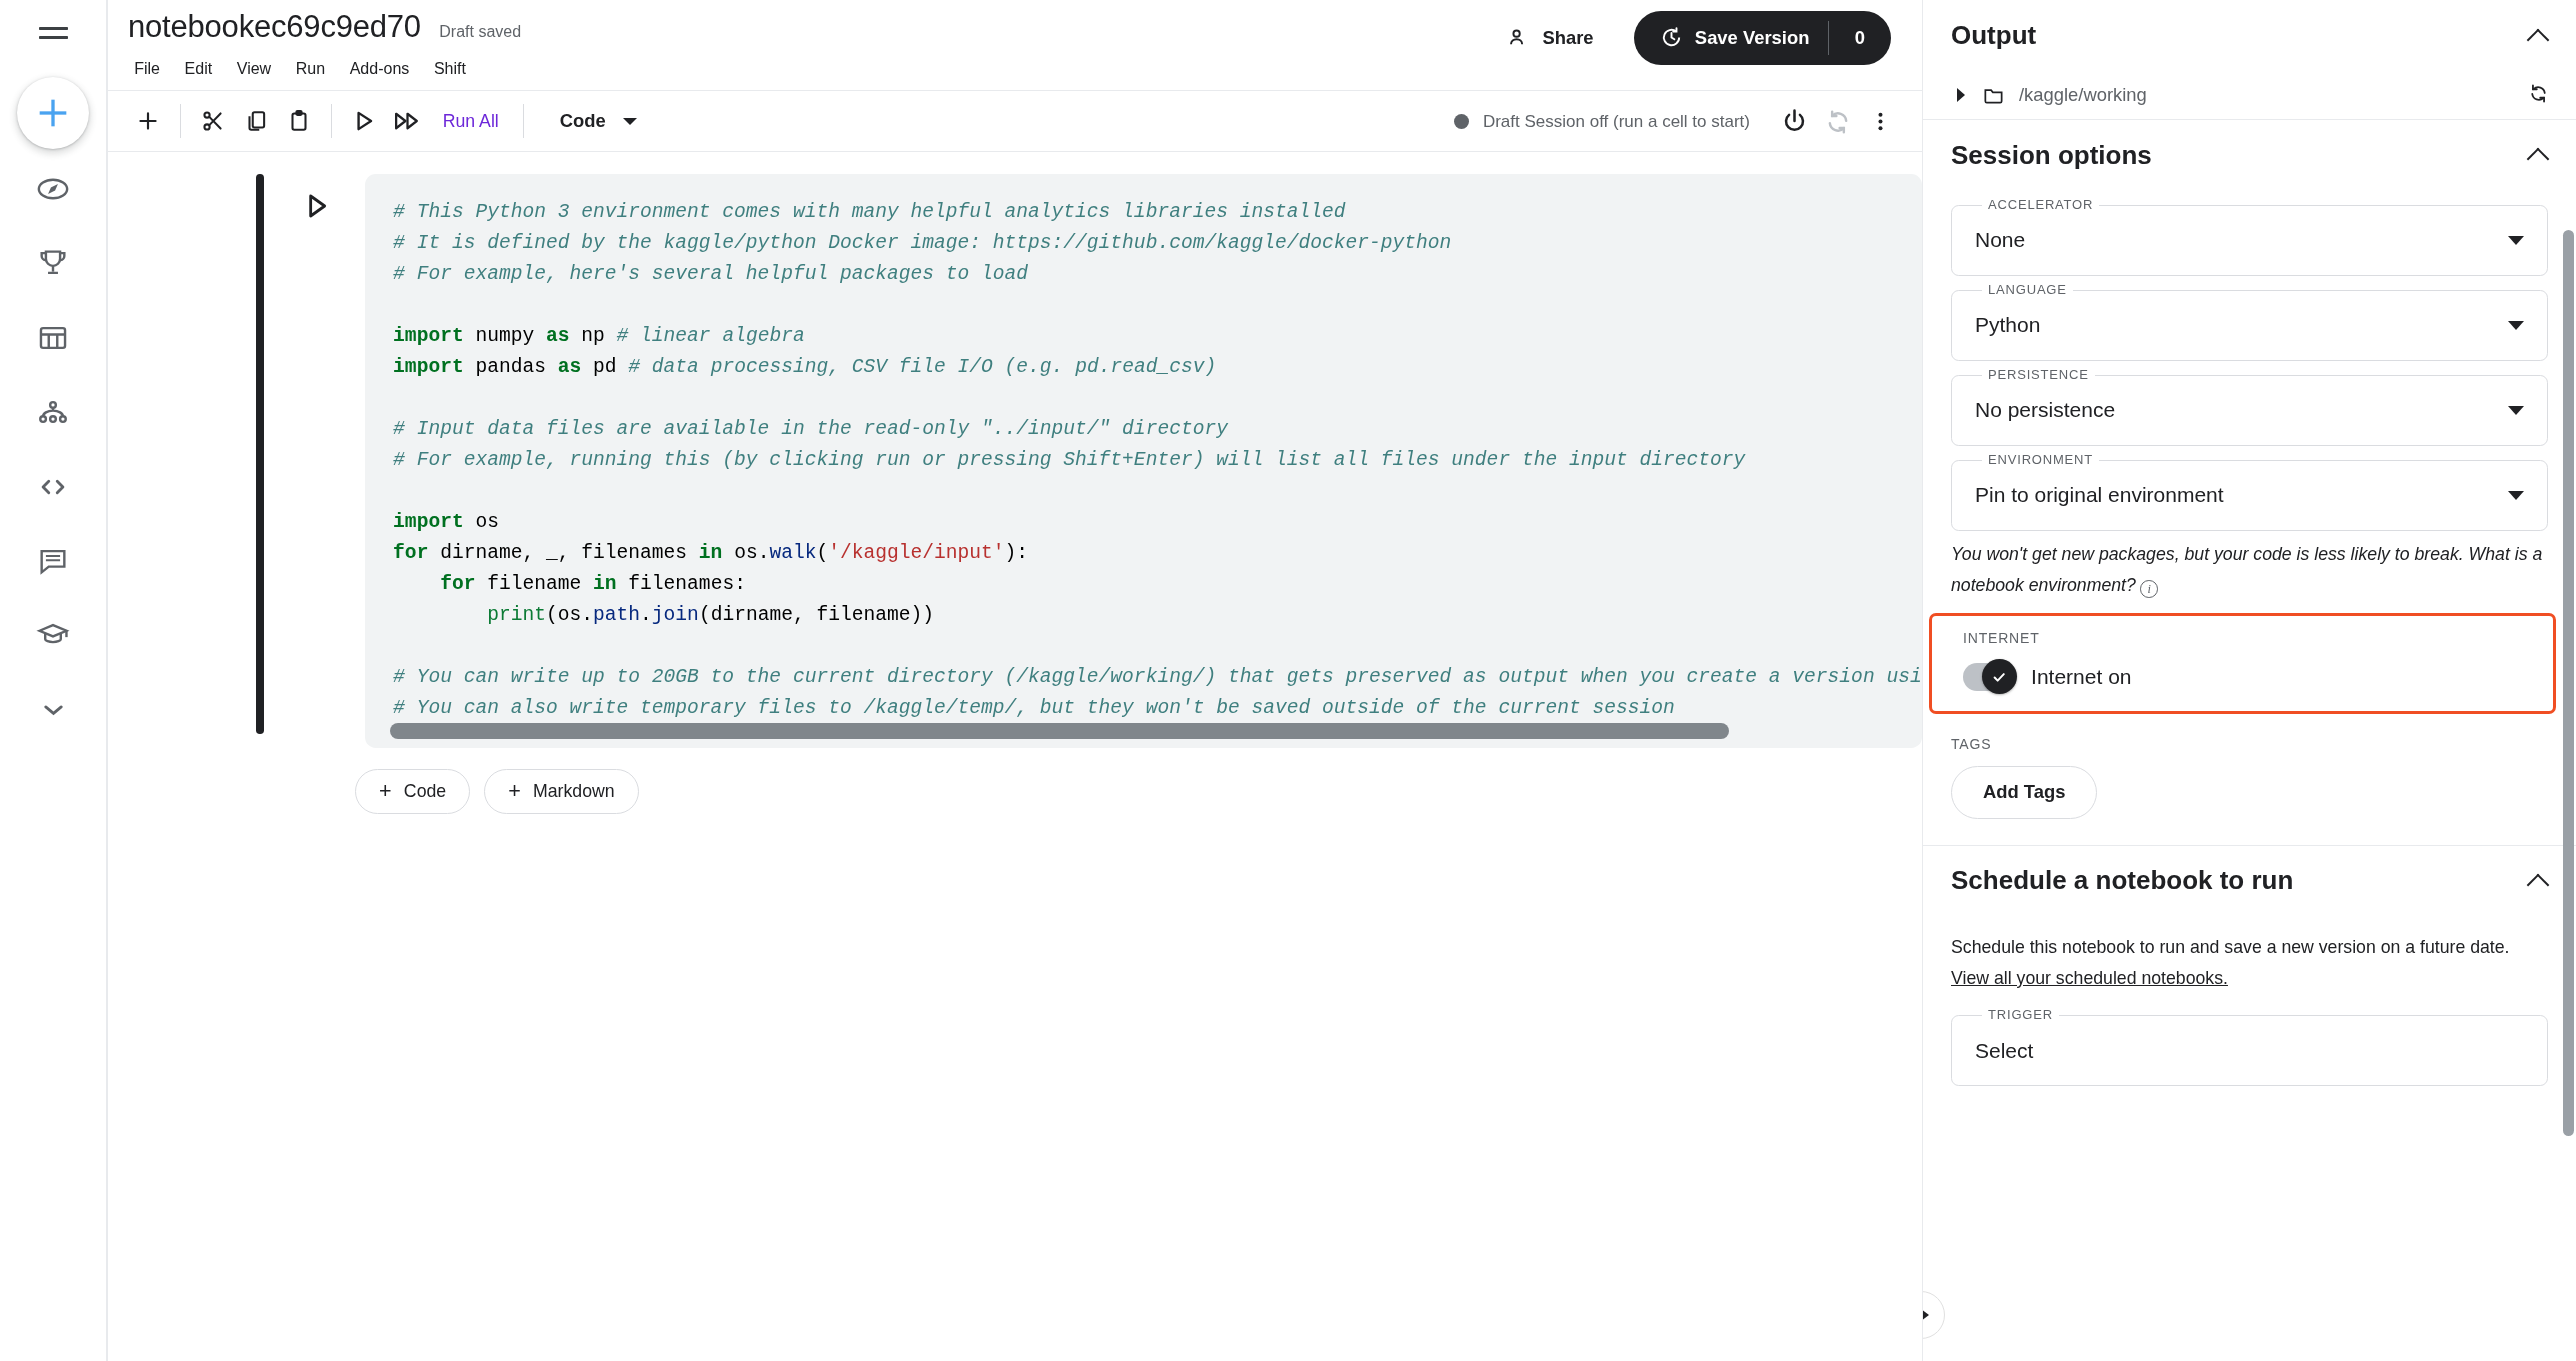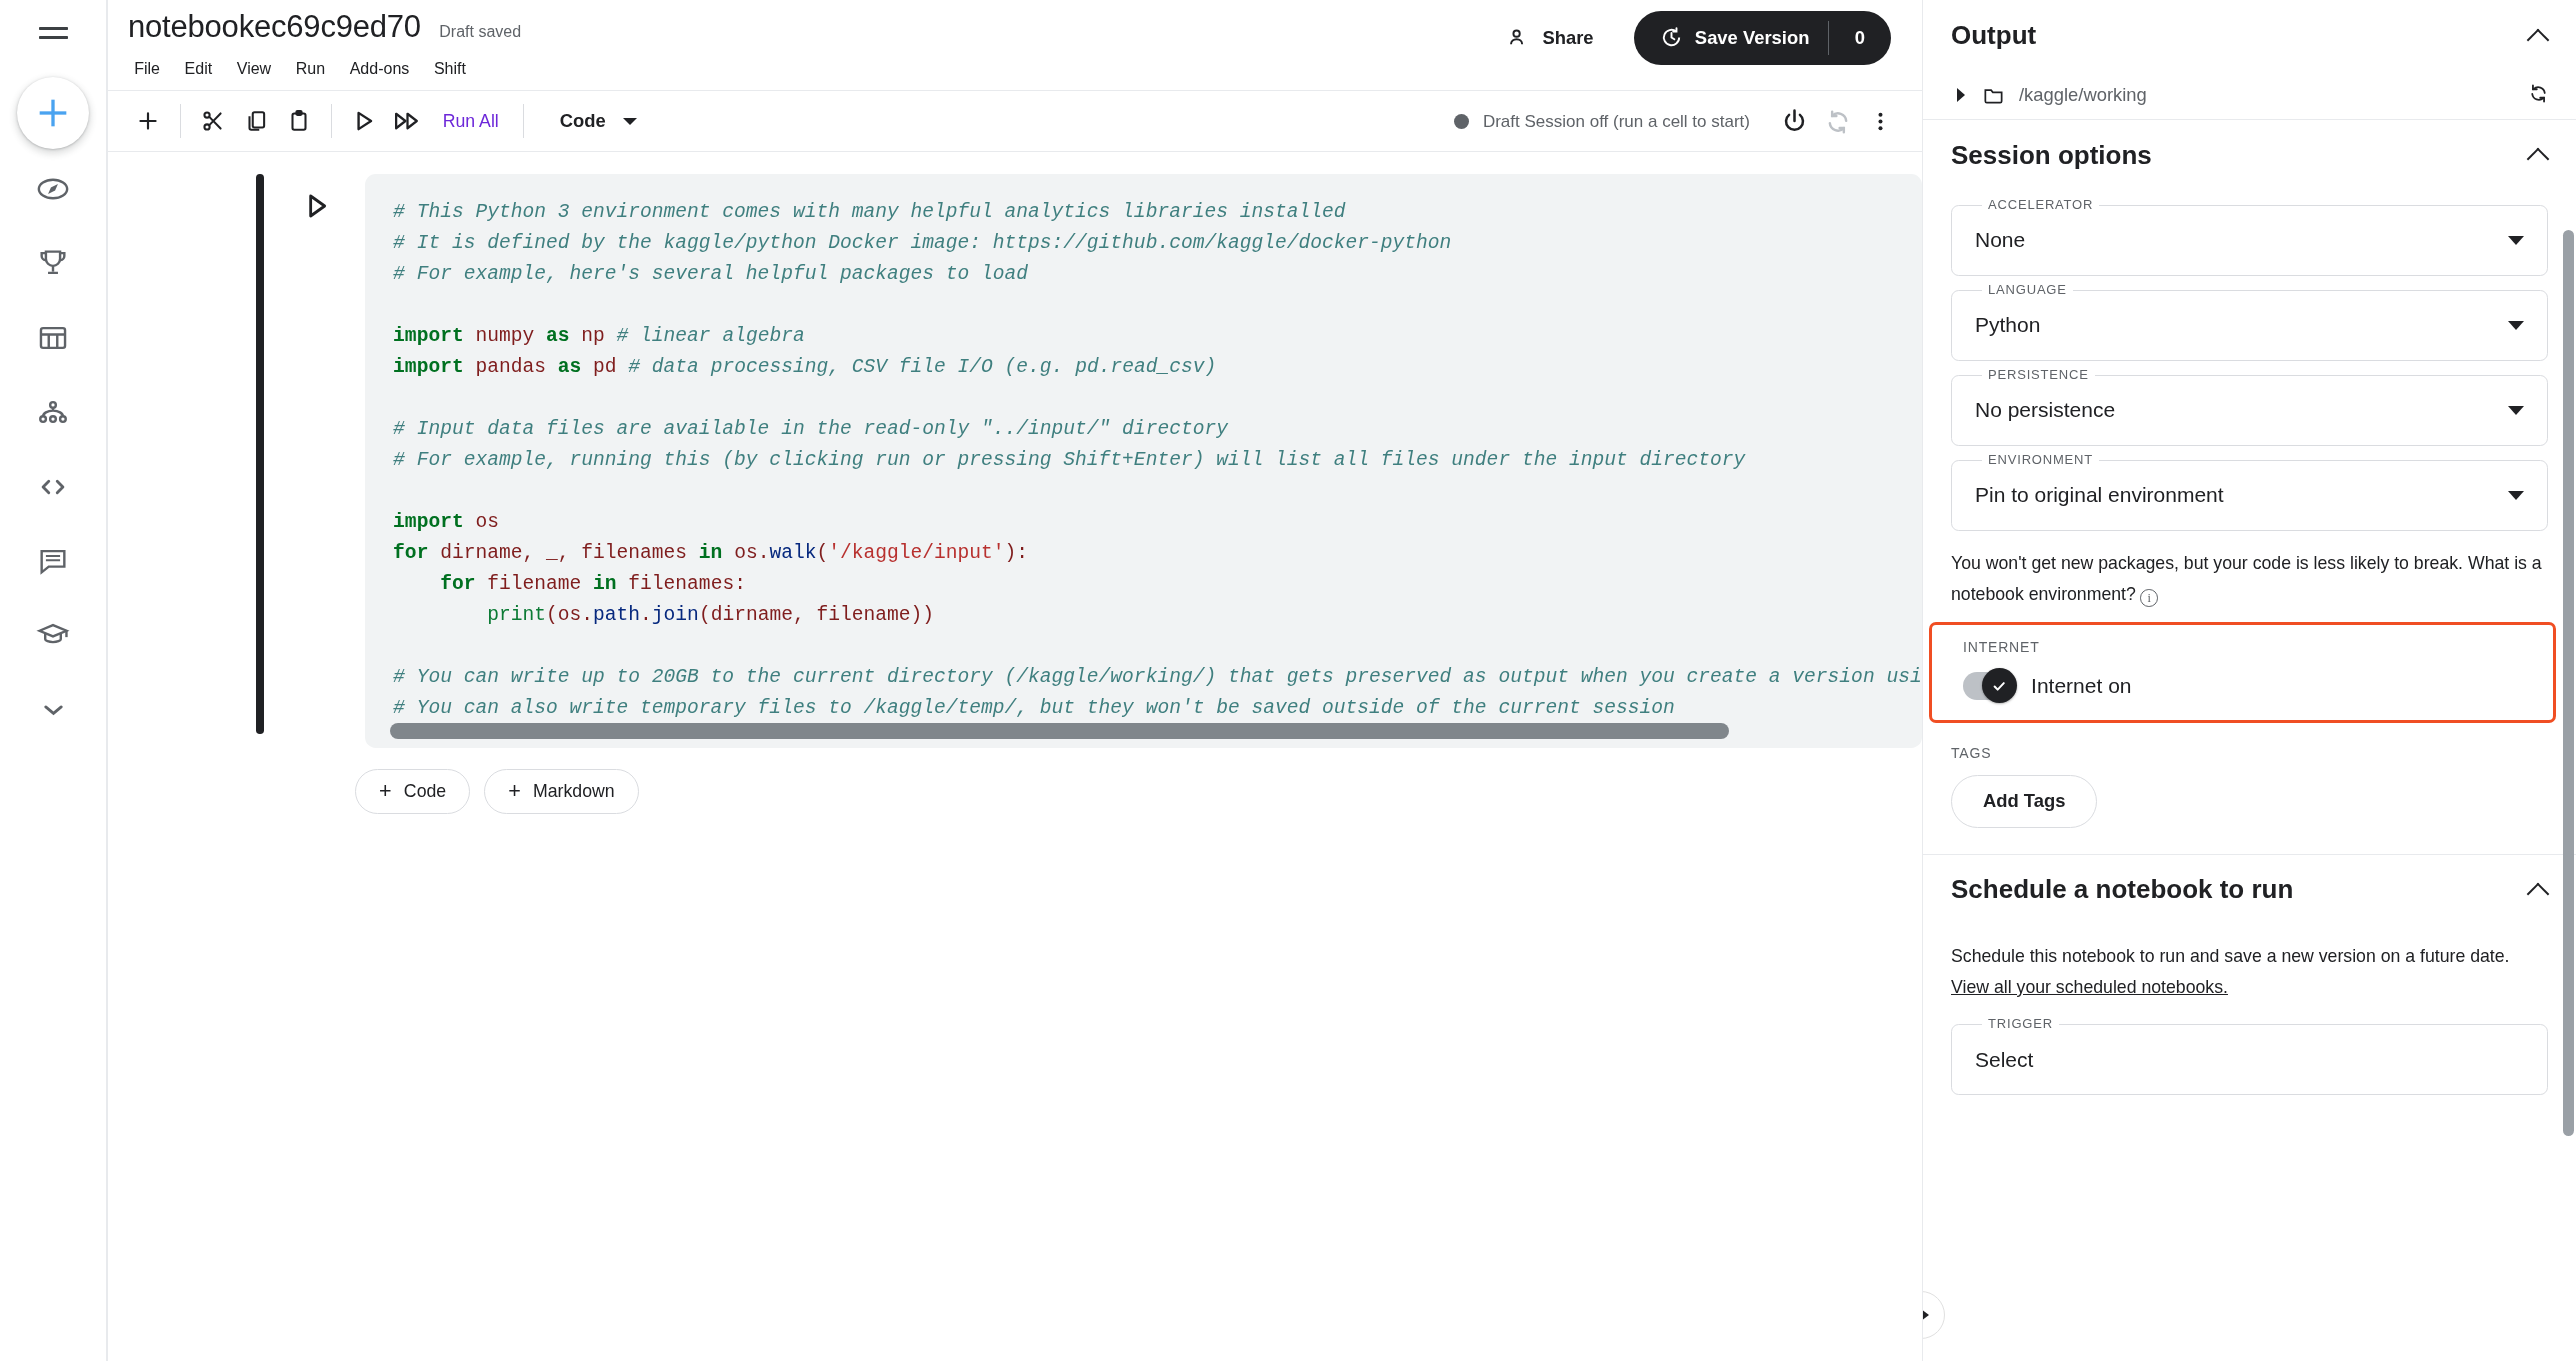--- a/index.html
+++ b/index.html
@@ -161,21 +161,21 @@
     font-family: "Liberation Mono", "DejaVu Sans Mono", monospace;
     font-size: 19.6px; line-height: 31px;
     padding: 23px 0 0 28px;
     white-space: pre;
   }
   .cm { color: #3f7f7f; font-style: italic; }
   .kw { color: #007020; font-weight: 700; }
   .fn { color: #06287e; }
   .bi { color: #0b7a34; }
   .st { color: #b8312f; }
-  .pl { color: #7f1d1d; margin-top: 38px; }
+  .pl { color: #000000; margin-top: 38px; }
   .hscroll {
     position: absolute; left: 24.6px; bottom: 8.4px;
     width: 1339px; height: 16px;
     background: #80868b; border-radius: 8.4px;
   }
   .add-row {
     display: flex; gap: 14px; margin-left: 247px; margin-top: 21.5px;
   }
   .pill {
     display: flex; align-items: center; gap: 12.3px;
@@ -235,22 +235,22 @@
     font-size: 13px; letter-spacing: 0.8px; color: #5f6368; font-weight: 400;
   }
   .fgroup-val { font-size: 21px; color: #202124; }
   .fgroup-caret {
     position: absolute; right: 23px;
     width: 0; height: 0;
     border-left: 8.4px solid transparent; border-right: 8.4px solid transparent;
     border-top: 9.2px solid #202124;
   }
   .helper {
-    margin: 17px 31px 0 28px;
-    font-size: 17.7px; line-height: 31px; color: #202124;
+    margin: 8px 31px 0 28px;
+    font-size: 17.7px; line-height: 31px; color: #202124; font-style: italic;
   }
   .info-i {
     display: inline-block; width: 17.7px; height: 17.7px; border-radius: 50%;
     border: 1.5px solid #5f6368; color: #5f6368; font-size: 12.3px;
     text-align: center; line-height: 16px; vertical-align: -2.3px; margin-left: 4.6px;
     font-family: "Liberation Serif", serif; cursor: pointer;
   }
   .hl-box {
     margin: 12.3px 20px 0 6.1px;
     border: 3.1px solid #f04e23; border-radius: 7px;

